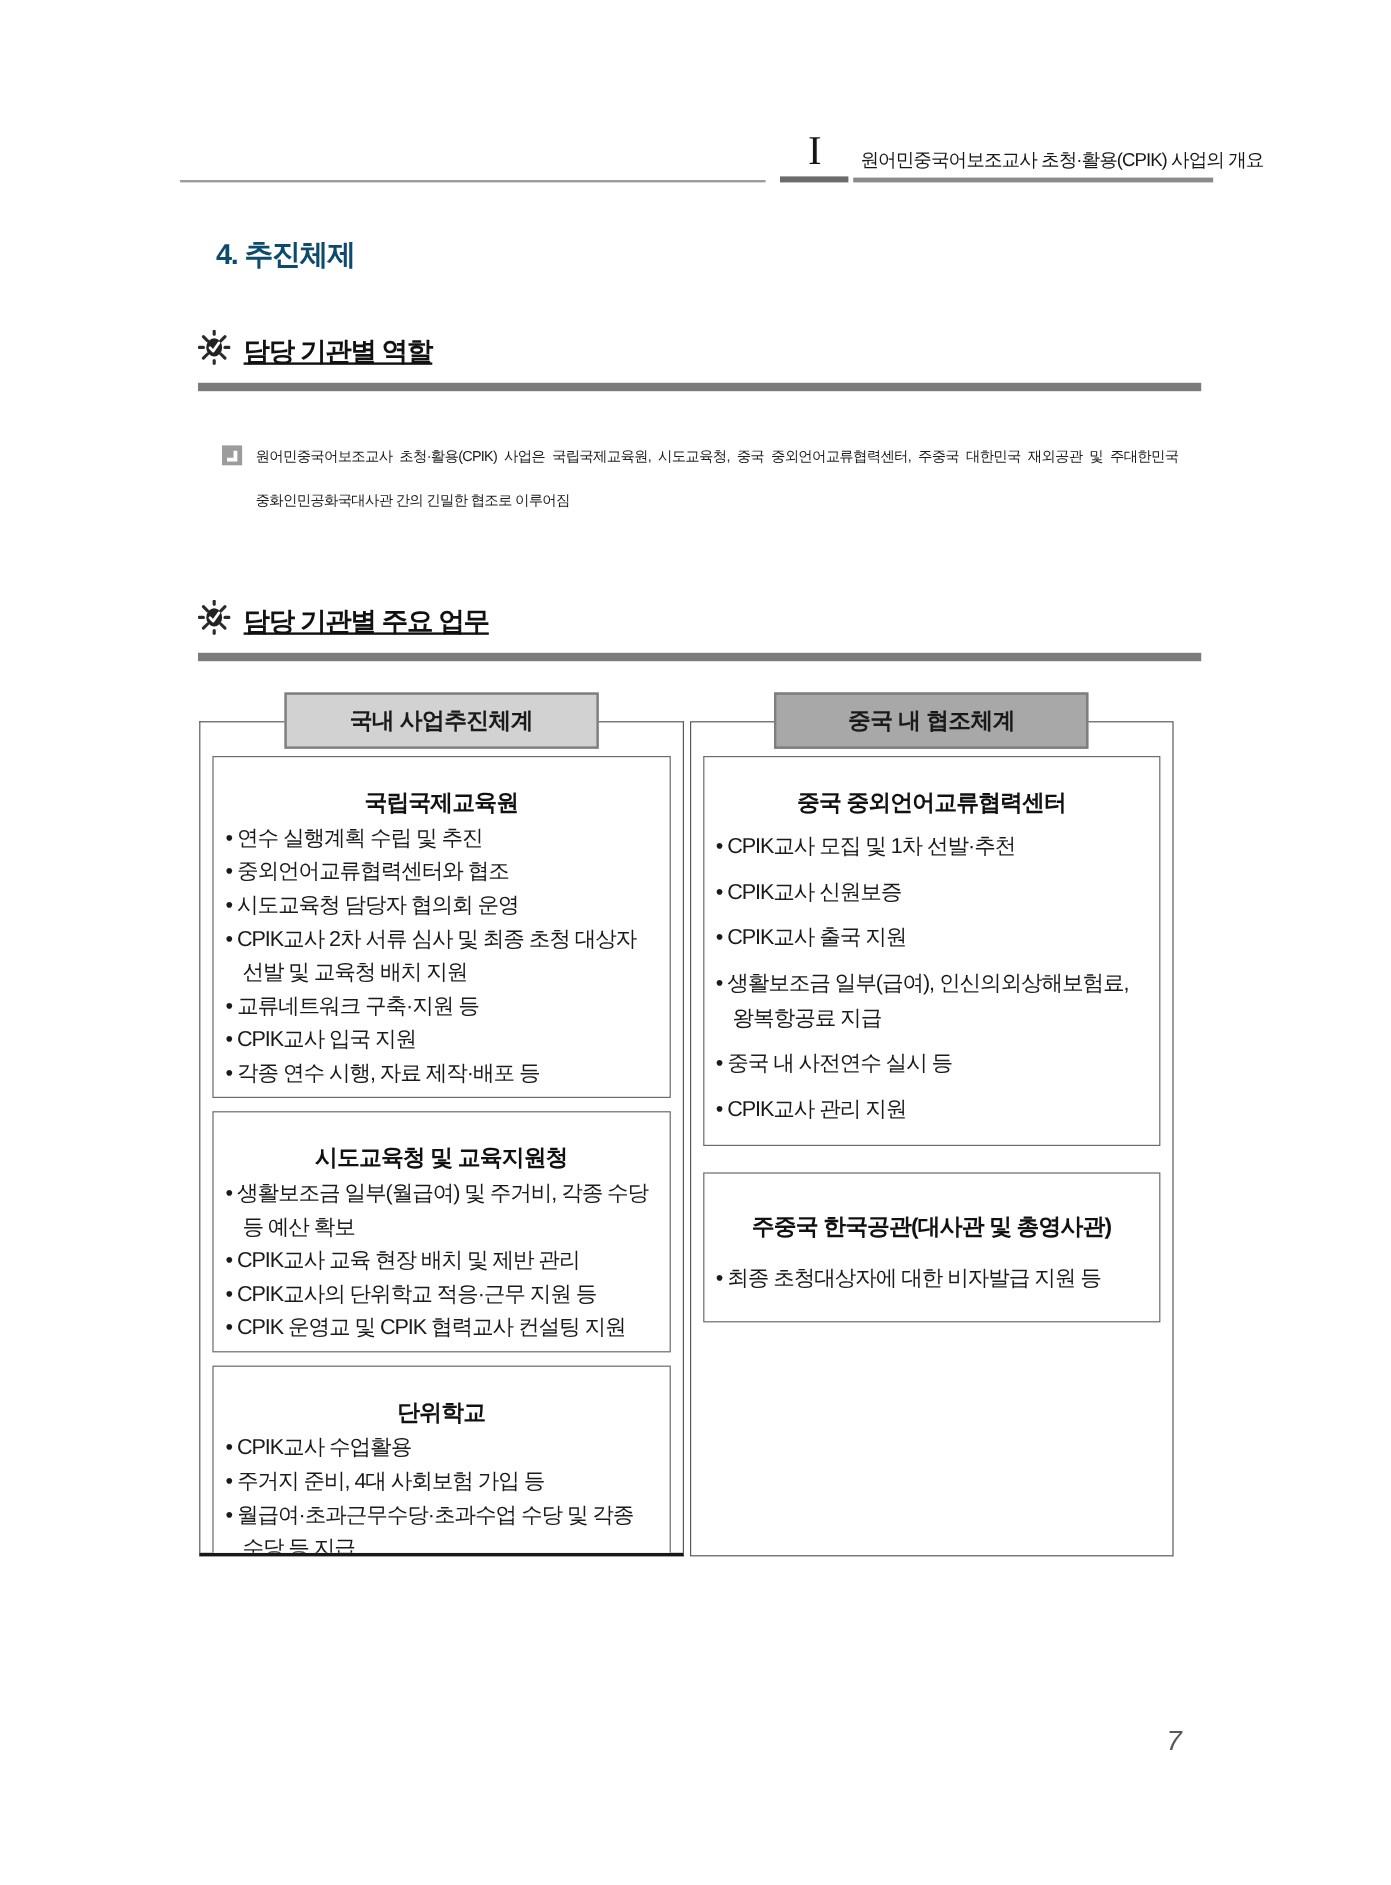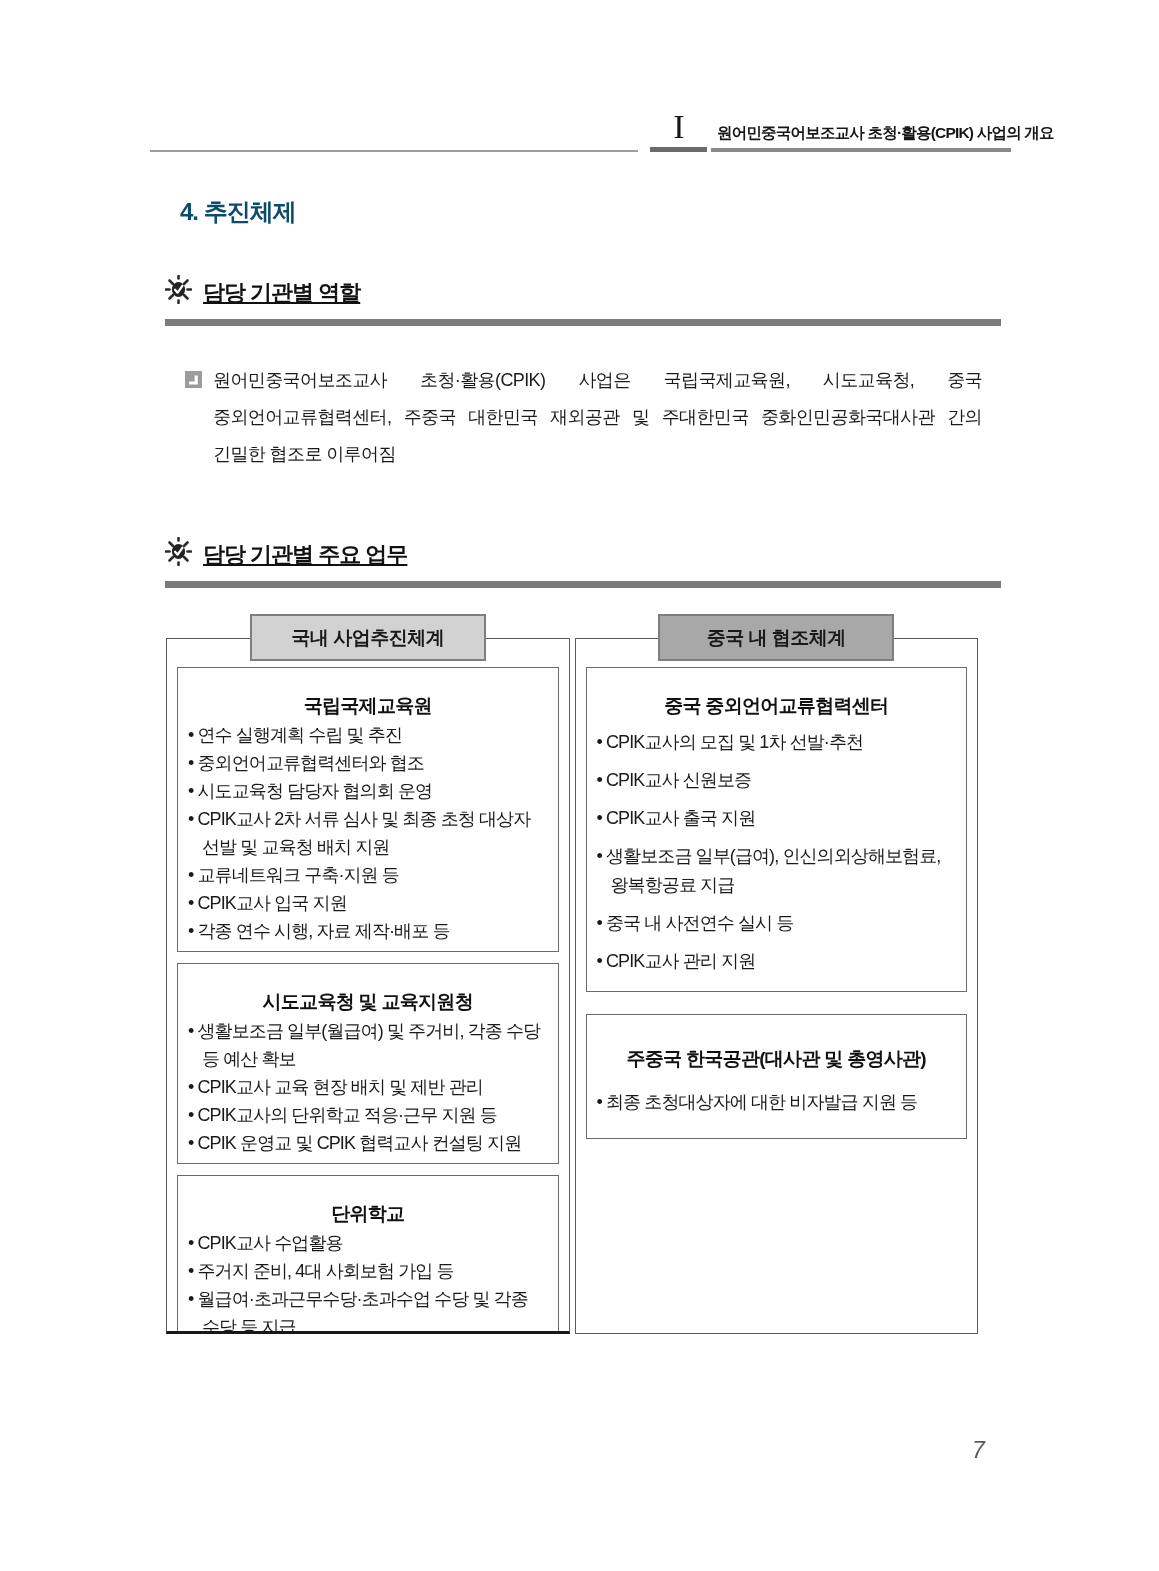--- a/index.html
+++ b/index.html
@@ -10,49 +10,49 @@
     font-family:"Liberation Sans", sans-serif;
     color:#1a1a1a;
     overflow:hidden;
   }
 
   
   .hdr-rule-left  { position:absolute; left:150px; top:150px; width:488px; height:2px; background:#9d9d9d; }
   .hdr-num        { position:absolute; left:652px; top:108px; width:54px; text-align:center;
                     font-family:"Liberation Serif", serif; font-size:34px; color:#161616; }
   .hdr-num-rule   { position:absolute; left:650px; top:147px; width:57px; height:5px; background:#6b6b6b; }
-  .hdr-title      { position:absolute; left:717px; top:123px; font-size:15.5px; font-weight:bold;
+  .hdr-title      { position:absolute; left:717px; top:123px; font-size:15.5px; font-weight:normal;
                     letter-spacing:-0.8px; color:#161616; white-space:nowrap; }
   .hdr-title-rule { position:absolute; left:711px; top:148px; width:300px; height:4px; background:#8a8a8a; }
 
   
   .content { position:absolute; left:150px; top:0; width:862px; }
 
   .page-title { margin:196px 0 0 30px; font-size:24px; font-weight:bold; letter-spacing:-1px; color:#0c4a6e; }
 
   .section { margin-left:15px; }
   .section-1 { margin-top:47px; }
   .section-2 { margin-top:64px; }
   .section-head { display:flex; align-items:center; gap:11px; font-size:22px; font-weight:bold;
                   letter-spacing:-1px; color:#111;text-decoration:underline; }
   .section-bar  { height:7px; background:#7b7b7b; margin-top:9px; width:836px; }
 
   .bullets { margin:36px 0 0 35px; width:797px; }
   .body-bullet { display:flex; gap:11px; margin-bottom:5px; }
   .sq-icon { flex:0 0 17px; height:17px; margin-top:9px; }
-  .body-text { margin:0; font-size:18px; line-height:37px; text-align:justify;
+  .body-text { margin:0; font-size:12px; line-height:37px; text-align:justify;
                letter-spacing:-0.6px; word-break:keep-all; }
   .body-text strong { letter-spacing:-0.6px; }
 
   
   .diagram { display:flex; gap:5px; margin:26px 0 0 16px; width:812px; }
   .column { flex:1; position:relative; padding-top:24px; }
   .tab {
     position:absolute; top:0; left:50%; transform:translateX(-50%);
-    width:236px; height:47px; box-sizing:border-box; z-index:2;
+    width:262px; height:47px; box-sizing:border-box; z-index:2;
     display:flex; align-items:center; justify-content:center;
     font-size:19px; font-weight:bold; letter-spacing:-0.5px;
     border:2px solid #7e7e7e;
   }
   .tab-domestic { background:#d2d2d2; }
   .tab-china    { background:#a8a8a8; }
 
   .outer { box-sizing:border-box; height:696px; border:1px solid #5a5a5a;
            padding:28px 10px 10px; background:#fff; overflow:hidden; }
   .outer-domestic { border-bottom:3px solid #181818; }
@@ -205,21 +205,21 @@
         </div>
       </div>
 
       <div class="column column-china">
         <div class="tab tab-china">중국 내 협조체계</div>
         <div class="outer">
 
           <div class="inner">
             <div class="box-title">중국 중외언어교류협력센터</div>
 
-              <div class="box-item">CPIK교사의 모집 및 1차 선발·추천</div>
+              <div class="box-item">CPIK교사 모집 및 1차 선발·추천</div>
 
               <div class="box-item">CPIK교사 신원보증</div>
 
               <div class="box-item">CPIK교사 출국 지원</div>
 
               <div class="box-item">생활보조금 일부(급여), 인신의외상해보험료, 왕복항공료 지급</div>
 
               <div class="box-item">중국 내 사전연수 실시 등</div>
 
               <div class="box-item">CPIK교사 관리 지원</div>

